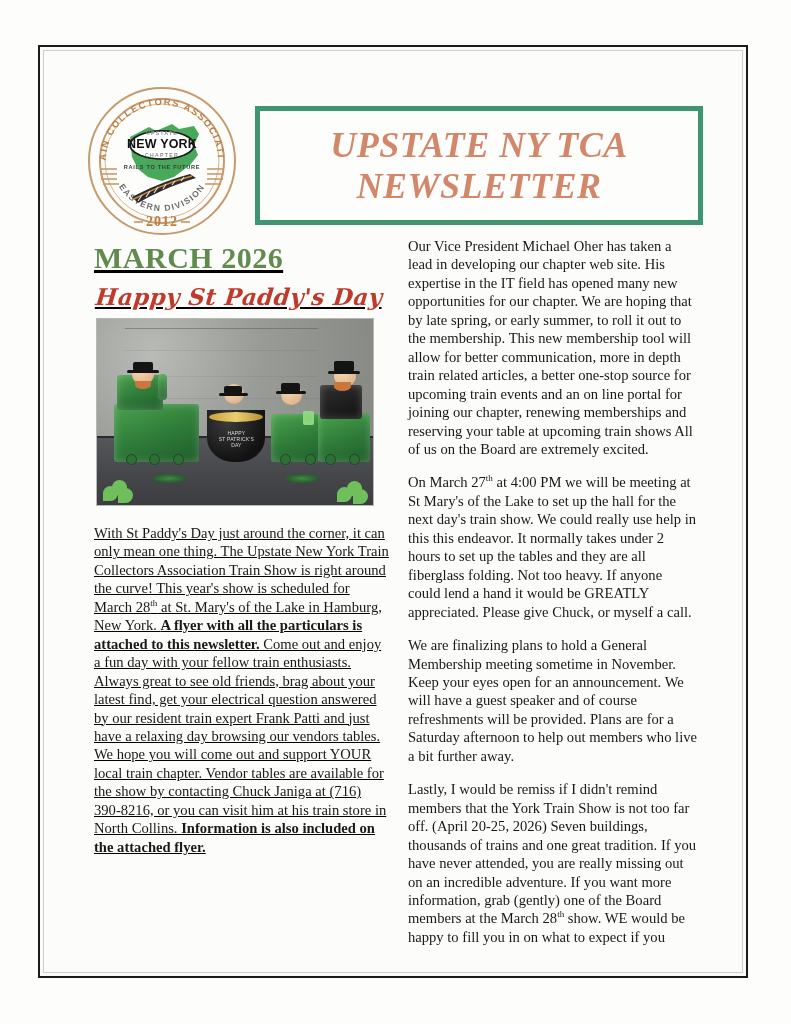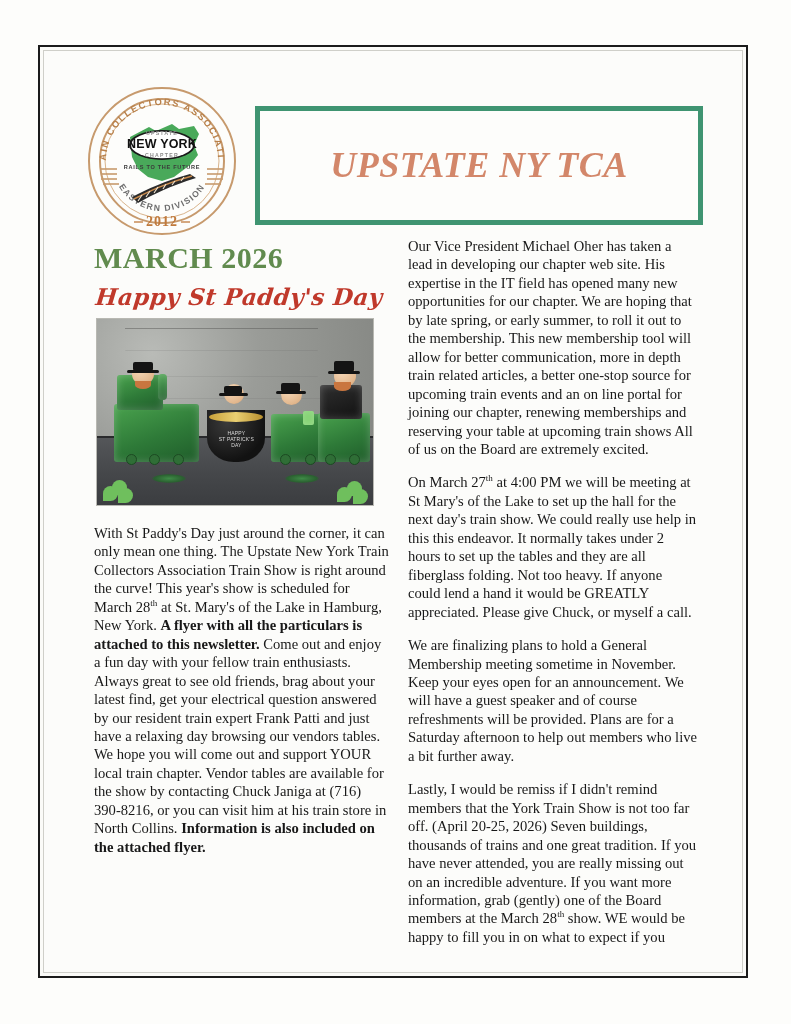--- a/index.html
+++ b/index.html
@@ -88,20 +88,21 @@
     text-align: center;
     white-space: nowrap;
   }
 
   
   .col-left {
     position: absolute;
     left: 50px;
     top: 192px;
     width: 295px;
+    text-decoration: underline;
   }
   .col-right {
     position: absolute;
     left: 364px;
     top: 186px;
     width: 290px;
   }
 
   .month {
     font-family: "Liberation Serif", serif;
@@ -346,20 +347,21 @@
 
         <text x="76" y="141" text-anchor="middle" font-family="Liberation Serif, serif" font-size="14" font-weight="bold" fill="#c07a3d" letter-spacing="1">2012</text>
         <g stroke="#c07a3d" stroke-width="1.3">
           <line x1="48" y1="137" x2="57" y2="137"></line>
           <line x1="95" y1="137" x2="104" y2="137"></line>
         </g>
       </svg>
 
       <div class="title-box">
         <div class="title-line">UPSTATE NY TCA</div>
+        <div class="title-line">NEWSLETTER</div>
       </div>
     </div>
 
     <div class="col-left">
 
       <h1 class="month">MARCH 2026</h1>
 
       <div class="paddy">Happy St Paddy's Day</div>
 
       <div class="photo">

